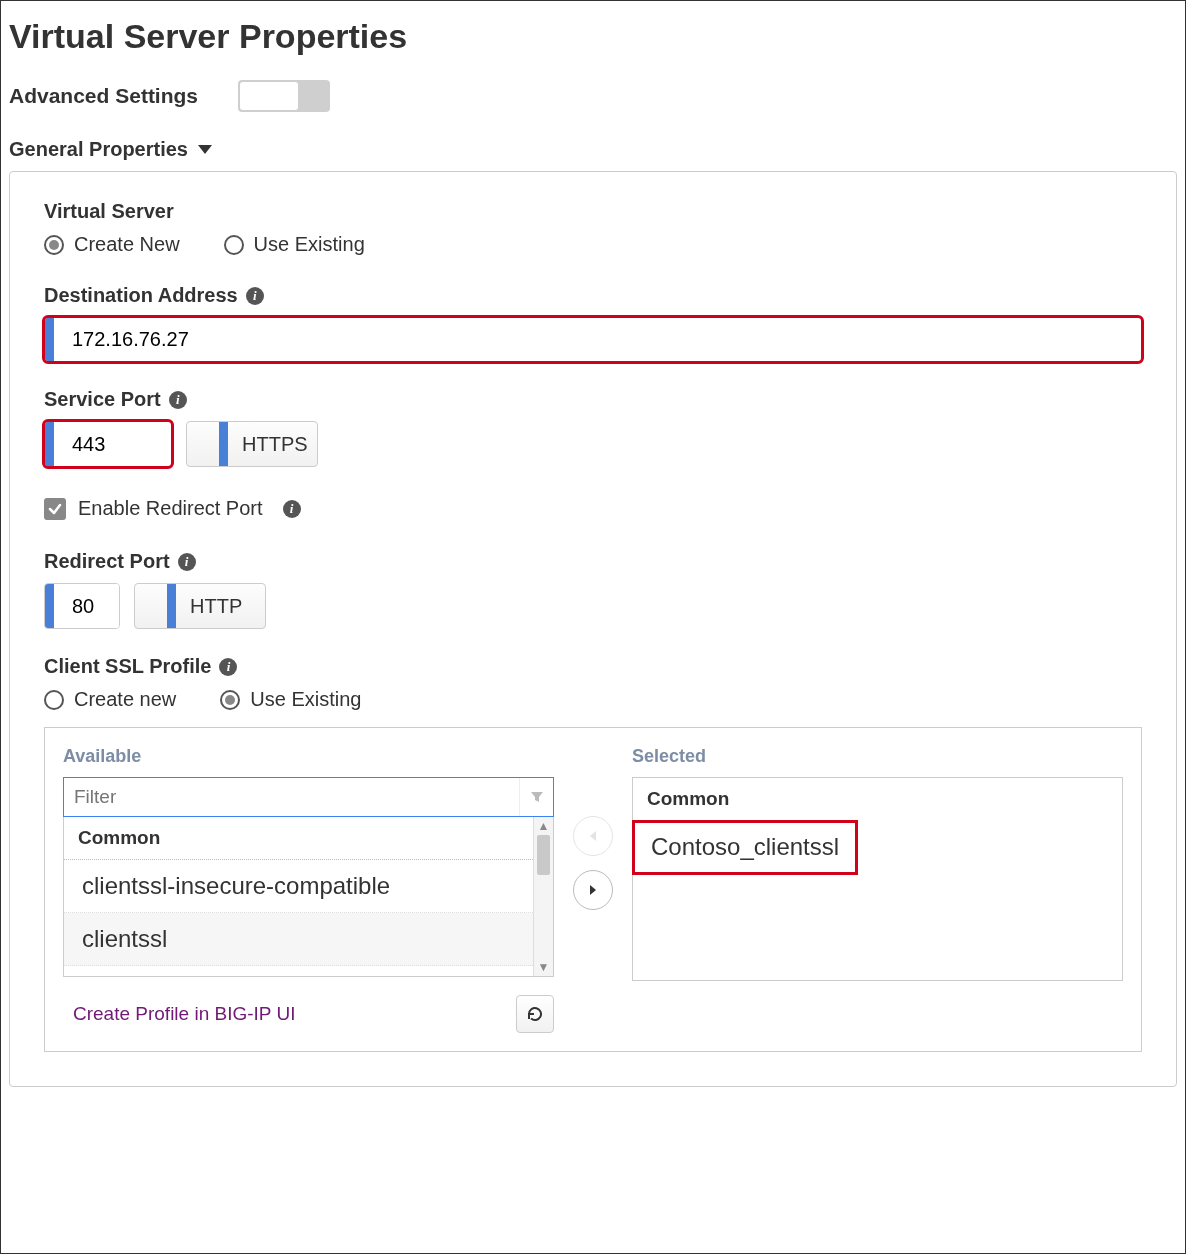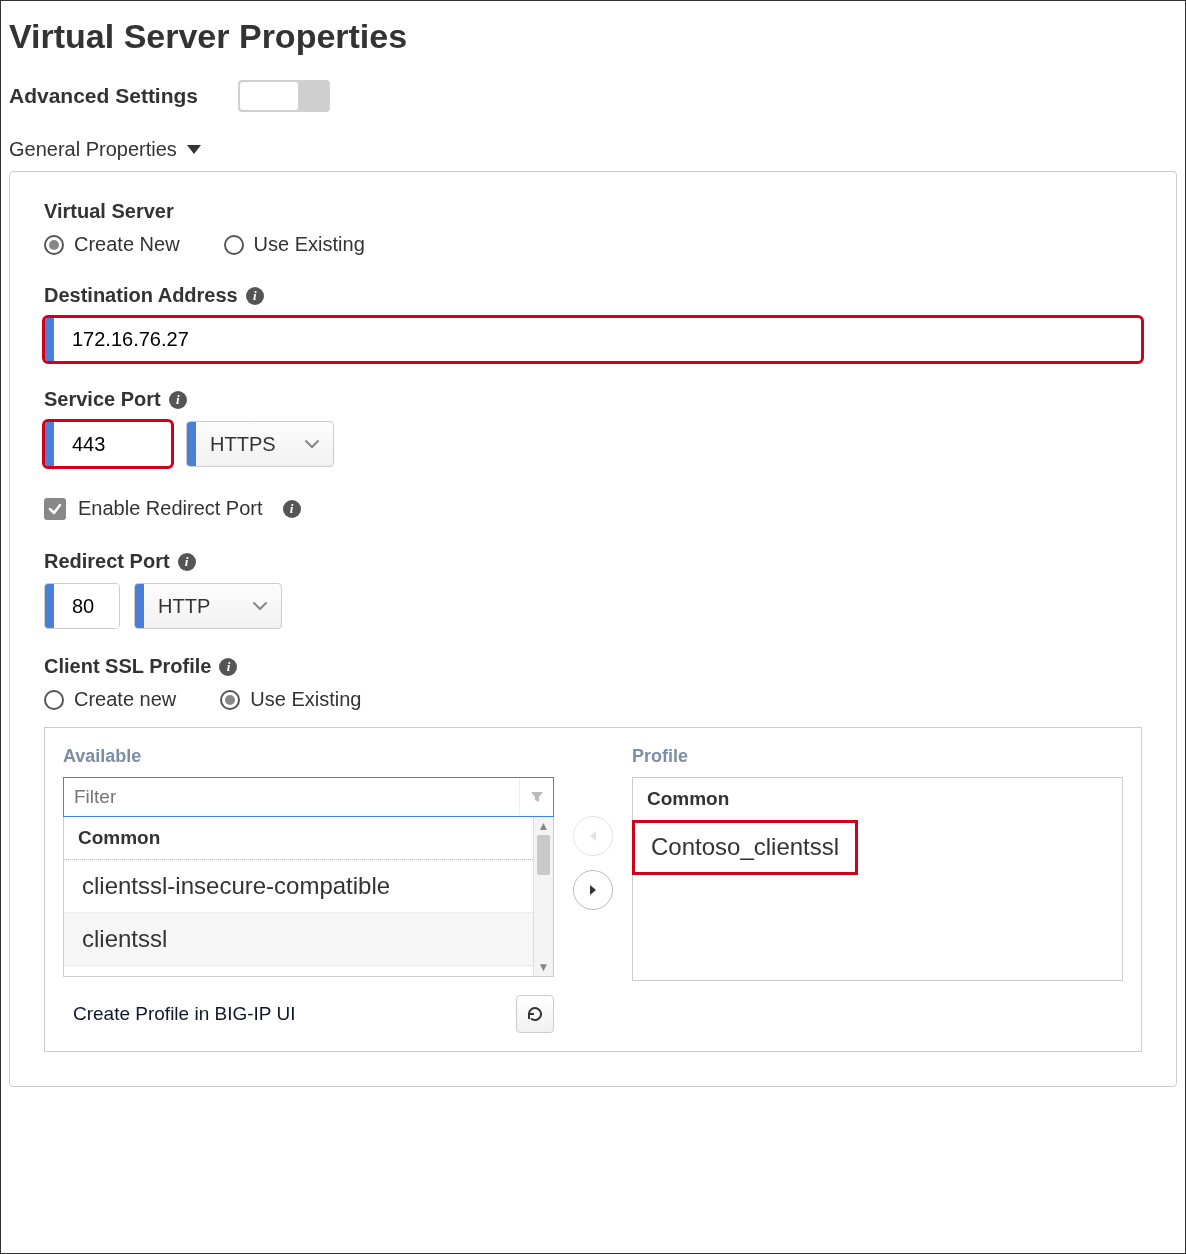--- a/index.html
+++ b/index.html
@@ -45,21 +45,21 @@
     position: absolute;
     left: 2px; top: 2px;
     width: 58px; height: 28px;
     background: #fff;
     border-radius: 3px;
   }
   .section-header {
     display: flex;
     align-items: center;
     font-size: 20px;
-    font-weight: normal;
+    font-weight: bold;
     margin-bottom: 10px;
     cursor: pointer;
     user-select: none;
   }
   .section-header .tri {
     margin-left: 10px;
     display: inline-block;
     width: 0; height: 0;
     border-left: 7px solid transparent;
     border-right: 7px solid transparent;
@@ -173,21 +173,21 @@
     display: flex; align-items: center;
   }
   .dd-caret svg { display: block; }
   .row-flex {
     display: flex;
     align-items: stretch;
     gap: 14px;
   }
   .w-port { width: 128px; }
   .w-port input { text-align: left; }
-  .w-proto { width: 148px; }
+  .w-proto { width: 132px; padding-left: 32px; }
   .highlight-red {
     outline: 3px solid #d0021b;
     outline-offset: -1px;
   }
   
   .check-row {
     display: flex;
     align-items: center;
     gap: 12px;
     font-size: 20px;
@@ -321,21 +321,21 @@
   }
   .circle-btn.disabled { opacity: 0.4; cursor: default; }
   .circle-btn svg { display: block; }
   .footer-link {
     display: flex;
     align-items: center;
     justify-content: space-between;
     margin-top: 18px;
   }
   .footer-link a {
-    color: #0f172a;
+    color: #701a75;
     font-size: 19px;
     text-decoration: none;
     cursor: pointer;
     padding: 6px 10px;
   }
   .refresh-btn {
     width: 38px; height: 38px;
     border: 1px solid #ccc;
     border-radius: 4px;
     background: linear-gradient(#fff, #f1f1f1);
@@ -498,21 +498,21 @@
             </svg>
         </div>
         <div class="circle-btn">
           <svg width="10" height="12" viewBox="0 0 10 12">
               <path d="M2 1 L8 6 L2 11 Z" fill="#333"></path>
             </svg>
         </div>
       </div>
 
       <div class="dual-col">
-        <div class="dual-title">Profile</div>
+        <div class="dual-title">Selected</div>
         <div class="selected-box">
           <div class="list-content selected-content">
             <div class="group-head">Common</div>
             <div class="list-item selected-red">Contoso_clientssl</div>
           </div>
         </div>
       </div>
 
     </div>
 

